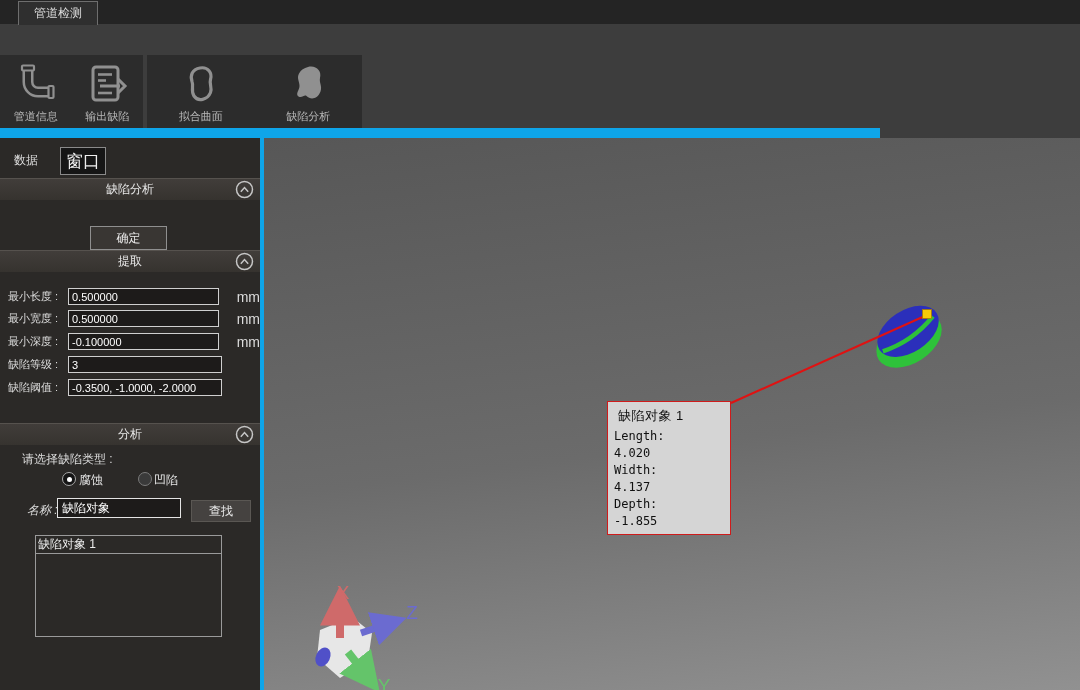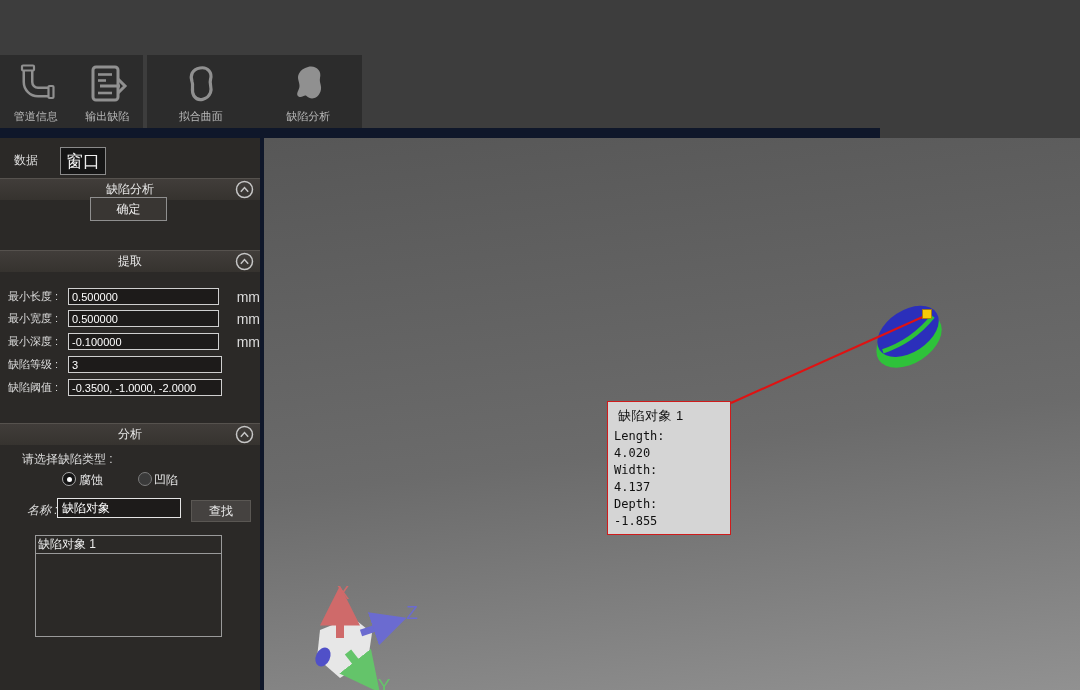--- a/index.html
+++ b/index.html
@@ -18,35 +18,35 @@
   .rgroup.g1{left:0;width:143px;}
   .rgroup.g2{left:147px;width:215px;}
   .rgroup-buttons{flex:1;display:flex;align-items:flex-start;justify-content:space-around;padding-top:7px;}
   .rbtn{width:70px;display:flex;flex-direction:column;align-items:center;gap:3px;color:#b9b9b9;
         font-size:11px;cursor:default;}
   .rbtn svg{width:44px;height:44px;display:block;}
   .rgroup-label{height:20px;background:#0f766e;color:#c9c9c9;font-size:12px;display:flex;
                 align-items:center;justify-content:center;}
 
   
-  .main{position:absolute;left:0;top:128px;width:880px;height:562px;background:#0f172a;}
+  .main{position:absolute;left:0;top:128px;width:880px;height:562px;background:#0ea5e9;}
 
   
   .sidebar{position:absolute;left:0;top:10px;width:260px;height:552px;background:#2b2927;}
   .side-tab-plain{position:absolute;left:14px;top:14px;font-size:12px;color:#ddd;}
   .side-tab-boxed{position:absolute;left:60px;top:9px;width:44px;height:26px;background:#161616;
                   border:1px solid #8a8a8a;color:#eee;font-size:17px;display:flex;
                   align-items:center;justify-content:center;}
   .sec-header{position:absolute;left:0;width:260px;height:21px;
               background:linear-gradient(#413d3a,#36332f);border-top:1px solid #56524e;
               color:#e8e8e8;font-size:12px;text-align:center;line-height:21px;}
   .sec-header .chev{position:absolute;right:6px;top:1px;width:19px;height:19px;}
   .btn{background:#393633;border:1px solid #8f8f8f;color:#ececec;font-size:12px;
        display:flex;align-items:center;justify-content:center;}
-  .confirm-btn{position:absolute;left:90px;top:59px;width:75px;height:22px;}
+  .confirm-btn{position:absolute;left:90px;top:88px;width:75px;height:22px;}
   .field-row{position:absolute;left:0;width:260px;height:17px;display:flex;align-items:center;}
   .field-row .flabel{width:66px;text-align:center;font-size:11px;color:#dcdcdc;flex:none;}
   .field-row input{margin-left:2px;width:146px;height:13px;background:#1d1b1a;
                    border:1px solid #cfcfcf;color:#fff;font-size:11px;padding:1px 3px;
                    font-family:"Liberation Sans",sans-serif;}
   .field-row .funit{margin-left:18px;font-size:14px;color:#dcdcdc;}
   .type-prompt{position:absolute;left:22px;top:313px;font-size:12px;color:#dcdcdc;}
   .radio-row{position:absolute;left:0;top:333px;width:260px;height:16px;}
   .radio{position:absolute;width:12px;height:12px;border-radius:50%;top:1px;}
   .radio.sel{background:#141414;border:1px solid #a8a8a8;}
@@ -75,20 +75,23 @@
            border:1px solid #cf1b1b;color:#101010;padding:3px 0 4px 0;}
   .tooltip .ttitle{font-size:13px;padding:2px 0 3px 10px;letter-spacing:.5px;}
   .tooltip .trow{display:flex;justify-content:space-between;padding:0 7px 0 6px;
                  font-family:"DejaVu Sans Mono",monospace;font-size:12px;line-height:17px;flex-direction:column;}
 </style>
 </head>
 <body>
 
 <div class="app">
 
+  <div class="titlebar">
+    <div class="title-tab">管道检测</div>
+  </div>
 
   <div class="ribbon">
 
     <div class="rgroup g1">
       <div class="rgroup-buttons">
         <div class="rbtn">
           <svg viewBox="0 0 44 44">
             <path d="M14 9 v11 a10 10 0 0 0 10 10 h11" fill="none" stroke="#909090" stroke-width="11"></path>
             <path d="M14 9 v11 a10 10 0 0 0 10 10 h11" fill="none" stroke="#2c2c2c" stroke-width="6"></path>
             <rect x="8" y="3.5" width="12" height="5" rx="1" fill="#2c2c2c" stroke="#909090" stroke-width="2.2"></rect>

